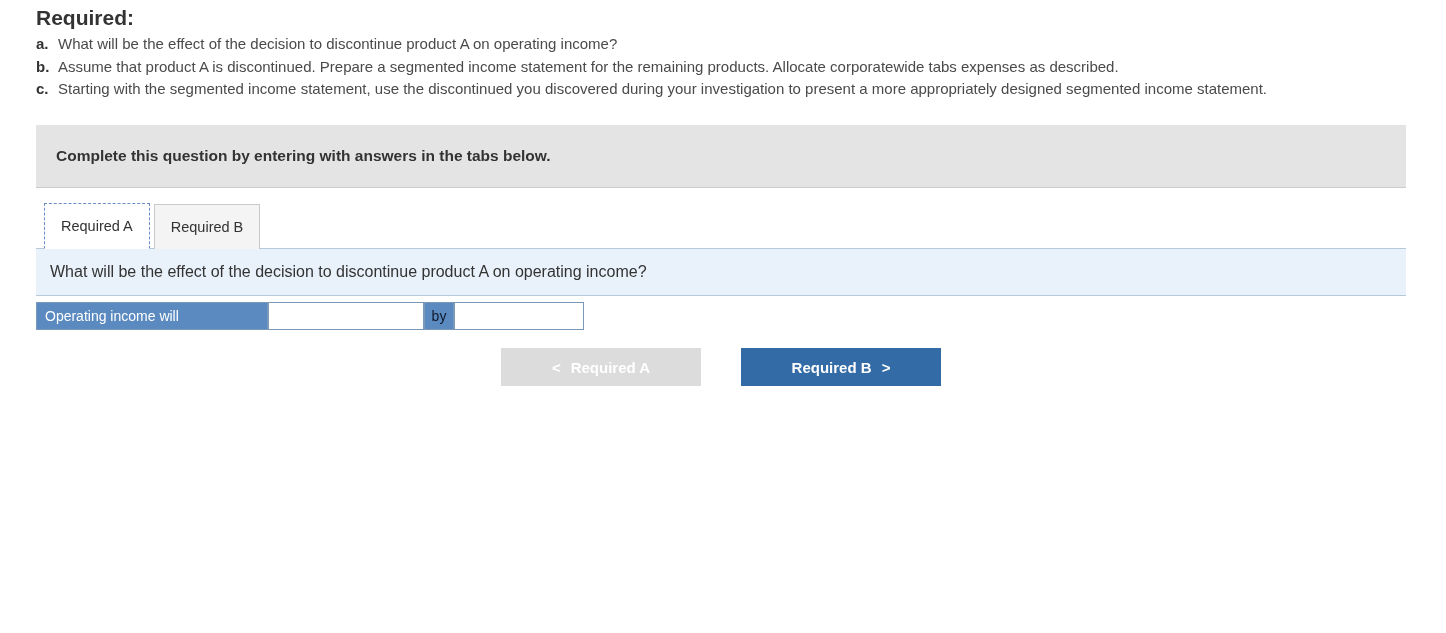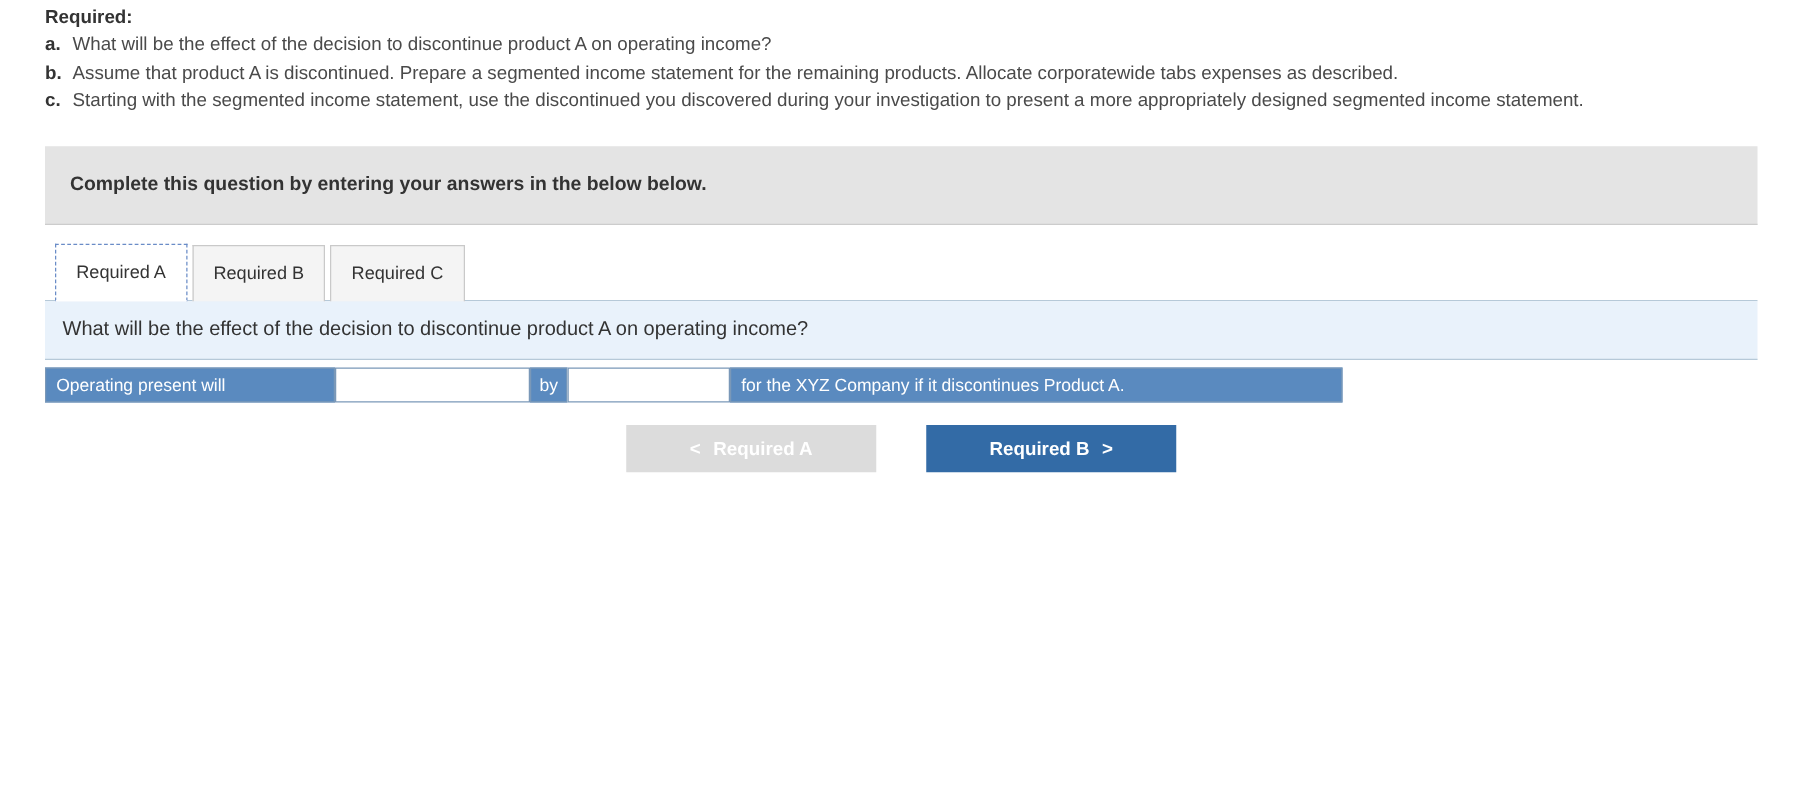--- a/index.html
+++ b/index.html
@@ -16,21 +16,21 @@
     padding: 4px 0 0 0;
   }
   .req-block {
     padding: 0 0 0 36px;
     line-height: 1.35;
     color: #4a4a4a;
   }
   .req-title {
     font-weight: bold;
     color: #333;
-    font-size: 15px;
+    font-size: 21px;
   }
   .req-item {
     display: flex;
     align-items: flex-start;
     margin-top: 2px;
   }
   .req-letter {
     font-weight: bold;
     color: #333;
     min-width: 22px;
@@ -100,21 +100,21 @@
     color: #fff;
     width: 232px;
   }
   .ans-input-1 {
     width: 156px;
     background: #fff;
     padding: 0;
   }
   .ans-by {
     background: #5a8abf;
-    color: #ffffff;
+    color: #0f172a;
     width: 30px;
     justify-content: center;
   }
   .ans-input-2 {
     width: 130px;
     background: #fff;
     padding: 0;
   }
   .ans-label-2 {
     background: #5a8abf;
@@ -183,46 +183,42 @@
       <div class="req-text">Assume that product A is discontinued. Prepare a segmented income statement for the remaining products. Allocate corporatewide tabs expenses as described.</div>
     </div>
     <div class="req-item">
       <div class="req-letter">c.</div>
       <div class="req-text">Starting with the segmented income statement, use the discontinued you discovered during your investigation to present a more appropriately designed segmented income statement.</div>
     </div>
   </div>
 
   <div class="panel">
 
-    <div class="instruction-bar">Complete this question by entering your answers in the below below.</div>
+    <div class="instruction-bar">Complete this question by entering with answers in the tabs below.</div>
 
     <div class="tabs-row">
       <div class="tab active">
         <span>Required A</span>
       </div>
       <div class="tab">
         <span>Required B</span>
       </div>
-      <div class="tab">
-        <span>Required C</span>
-      </div>
     </div>
 
     <div class="question-bar">What will be the effect of the decision to discontinue product A on operating income?</div>
 
     <div class="answer-row">
-      <div class="ans-cell ans-label-1">Operating present will</div>
+      <div class="ans-cell ans-label-1">Operating income will</div>
       <div class="ans-cell ans-input-1">
         <select value=""></select>
       </div>
       <div class="ans-cell ans-by">by</div>
       <div class="ans-cell ans-input-2">
         <input type="text" value="" style="">
       </div>
-      <div class="ans-cell ans-label-2">for the XYZ Company if it discontinues Product A.</div>
     </div>
 
     <div class="nav-row">
       <div class="nav-btn nav-prev">
         <span class="chev">&lt;</span>
         <span>Required A</span>
       </div>
       <div class="nav-btn nav-next">
         <span>Required B</span>
         <span class="chev">&gt;</span>

